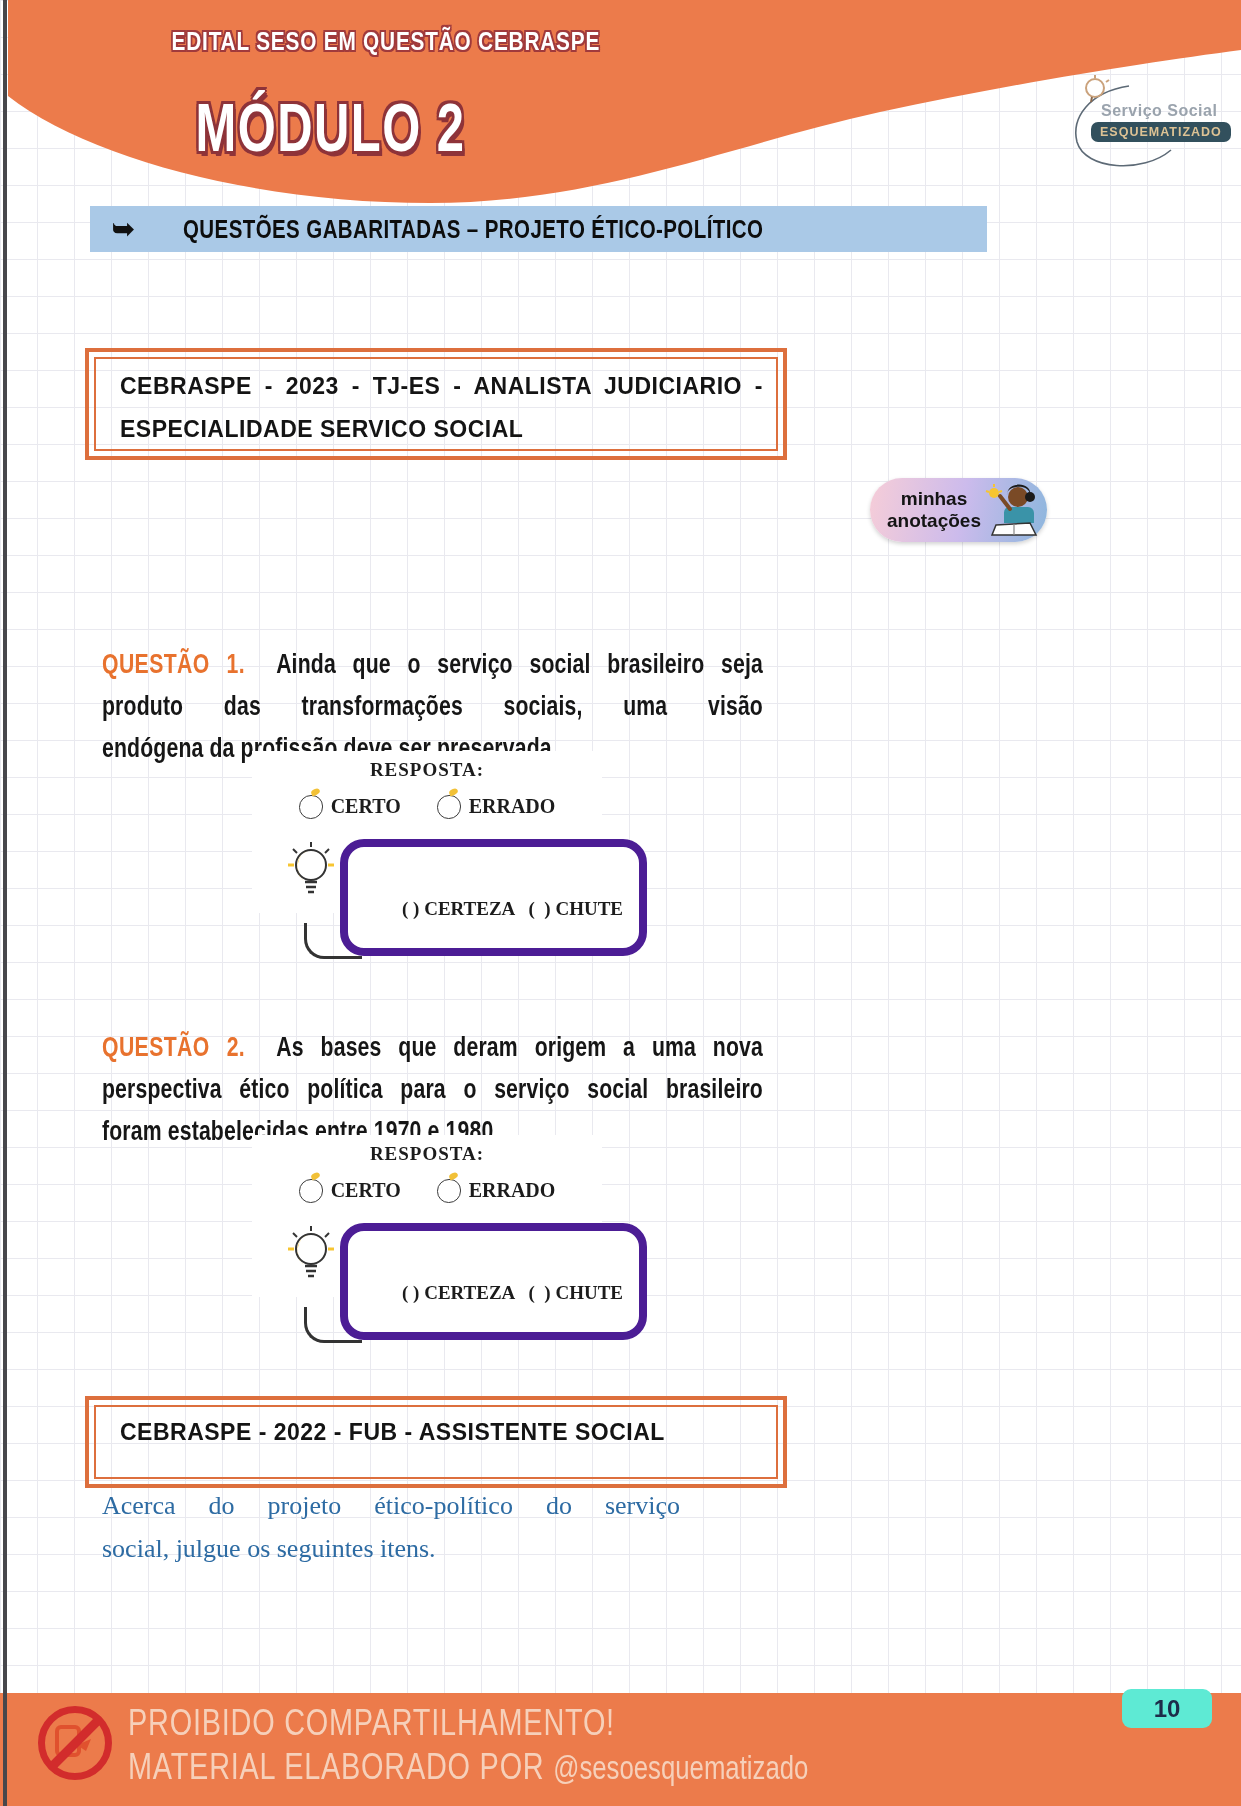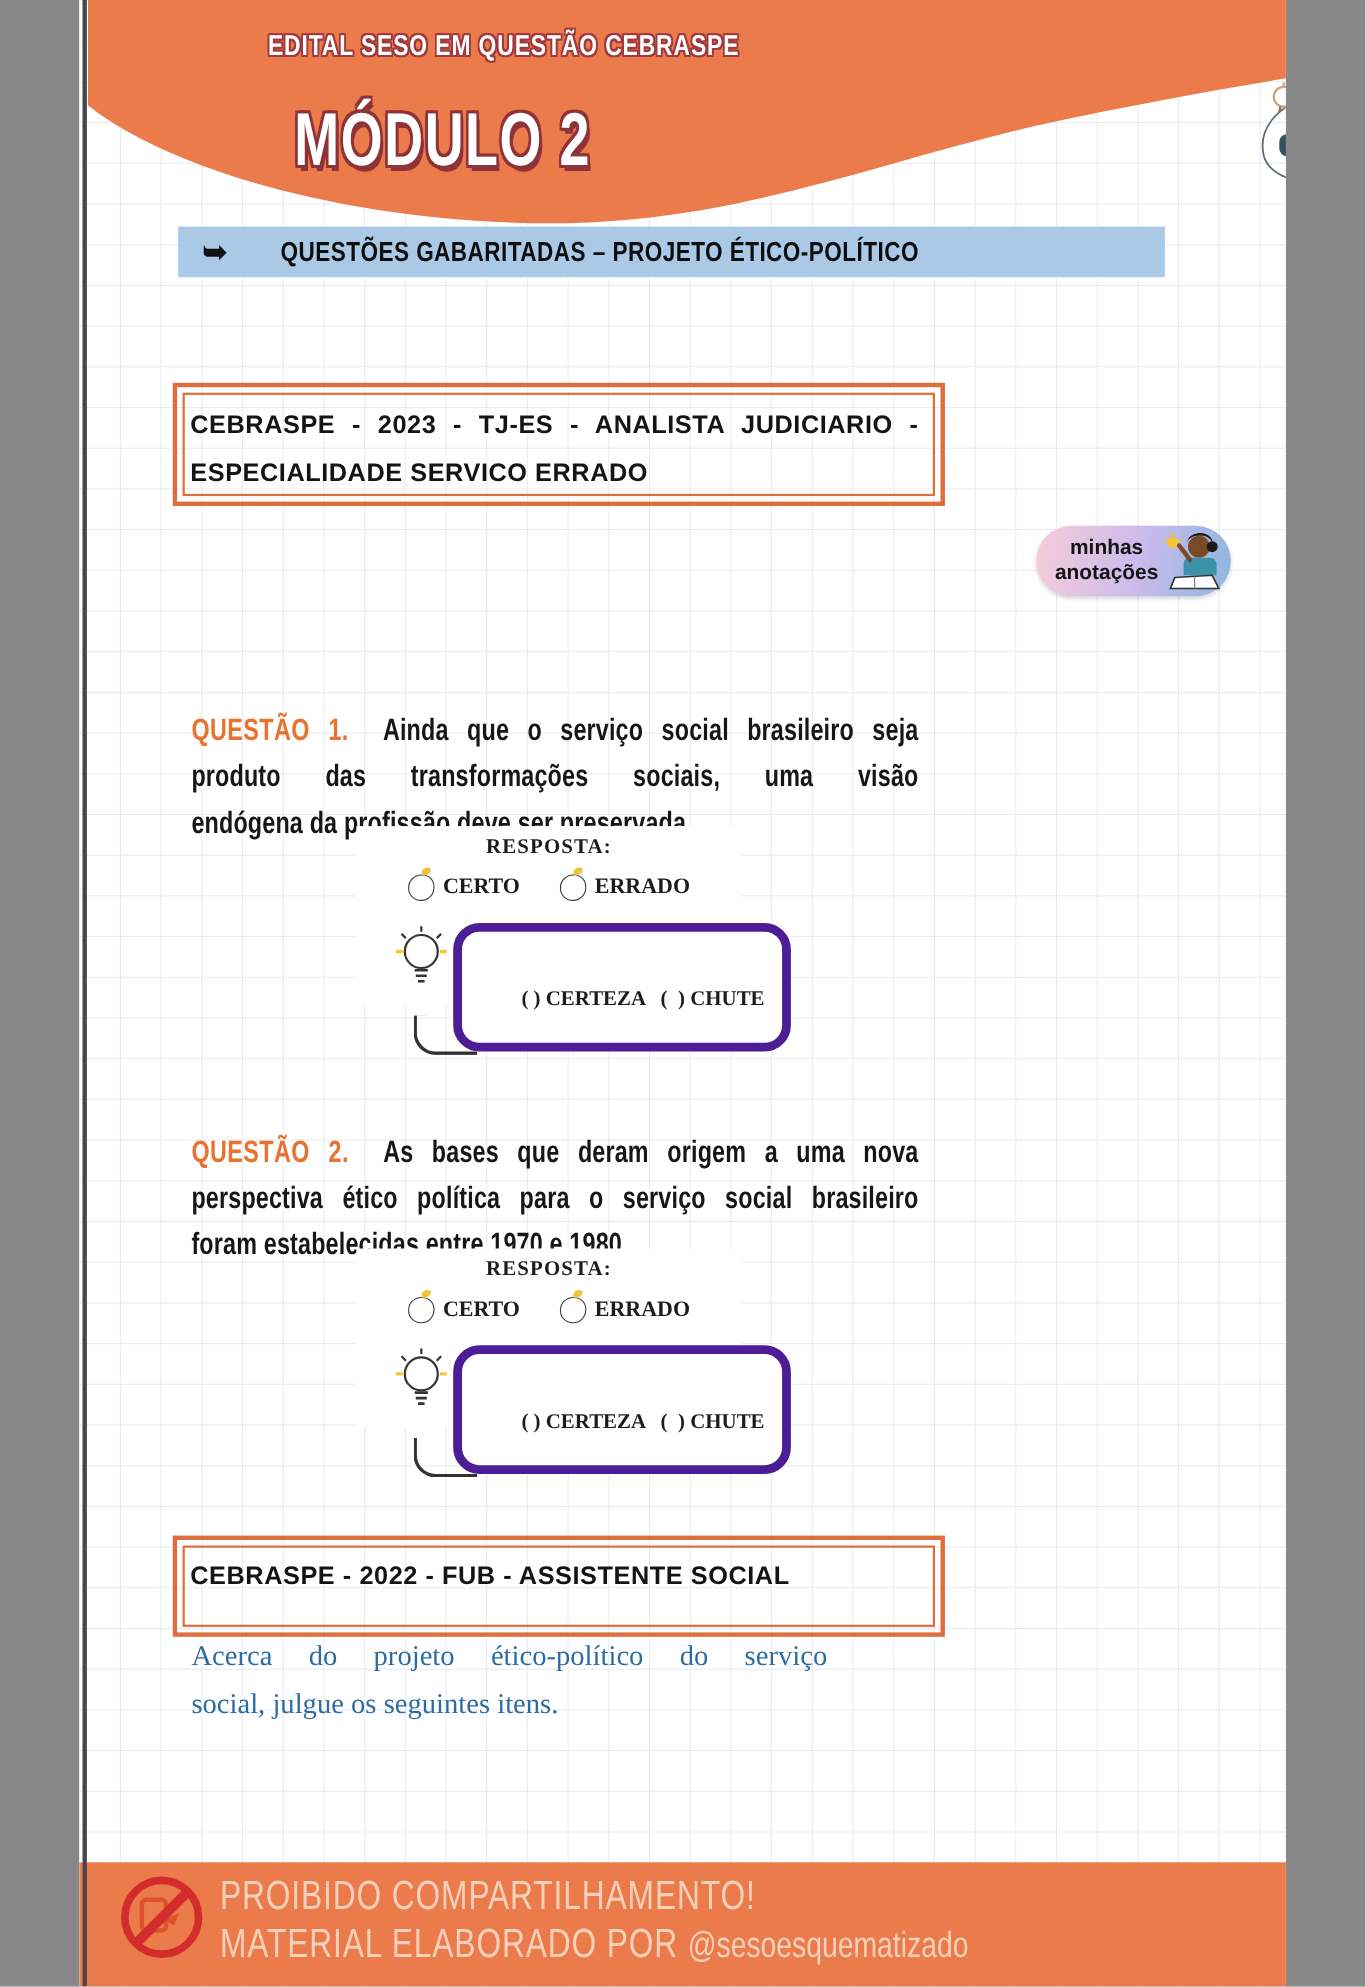--- a/index.html
+++ b/index.html
@@ -1,18 +1,18 @@
 <!DOCTYPE html>
 <html lang="pt"><head>
 <meta charset="utf-8">
 <style>
   * { margin:0; padding:0; box-sizing:border-box; }
   body { background:#888; font-family:"Liberation Sans", sans-serif; }
   .page {
-    position:relative; width:1097px; height:1806px; margin:0 auto;
+    position:relative; width:1241px; height:1806px; margin:0 auto;
     background-color:#ffffff;
     background-image:
       linear-gradient(to right, #e9e9ef 1px, transparent 1px),
       linear-gradient(to bottom, #e9e9ef 1px, transparent 1px);
     background-size:37px 37px;
     overflow:hidden;
   }
   .left-rule { position:absolute; left:3px; top:0; width:4px; height:100%; background:#47474b; z-index:6; }
 
   
@@ -43,21 +43,21 @@
   
   .banner { position:absolute; left:90px; top:206px; width:897px; height:46px; background:#aac9e7;
     display:flex; align-items:center; z-index:3; }
   .banner-arrow { margin-left:22px; font-size:27px; font-weight:bold; color:#111; line-height:1; }
   .banner-text { margin-left:48px; font-size:25px; font-weight:bold; color:#0d0d0d;
     display:inline-block; transform:scaleX(.82); transform-origin:left center; white-space:nowrap; letter-spacing:.5px; }
 
   
   .exam-box { position:absolute; left:85px; width:702px; border:4px solid #dd6f3d; background:transparent; z-index:3; }
   .exam-box .inner { position:absolute; inset:5px; border:2px solid #dd6f3d; }
-  .exam-box .content { position:relative; z-index:1; padding:19px 20px 0 12px; }
+  .exam-box .content { position:relative; z-index:1; padding:19px 20px 0 31px; }
   .box-line { font-size:23px; font-weight:bold; color:#141414; letter-spacing:.5px; line-height:30px; }
   .jlast { text-align:justify; text-align-last:justify; }
   .box-line + .box-line { margin-top:13px; }
   #exam-box-1 { top:348px; height:112px; }
   #exam-box-2 { top:1396px; height:92px; }
   #exam-box-2 .content { padding-top:17px; }
 
   
   .intro { position:absolute; left:102px; width:578px; z-index:3;
     font-family:"Liberation Serif", serif; font-size:26px; color:#2d6ba3; }
@@ -138,21 +138,21 @@
 
   <div class="banner">
     <span class="banner-arrow">➥</span>
     <span class="banner-text">QUESTÕES GABARITADAS – PROJETO ÉTICO-POLÍTICO</span>
   </div>
 
   <div class="exam-box" id="exam-box-1">
     <div class="inner"></div>
     <div class="content">
       <div class="box-line jlast">CEBRASPE - 2023 - TJ-ES - ANALISTA JUDICIARIO -</div>
-      <div class="box-line">ESPECIALIDADE SERVICO ERRADO</div>
+      <div class="box-line">ESPECIALIDADE SERVICO SOCIAL</div>
     </div>
   </div>
 
 
   <div class="badge">
     <div class="badge-text">
       <div>minhas</div>
       <div>anotações</div>
     </div>
     <svg class="badge-girl" width="62" height="58" viewBox="0 0 62 58">

